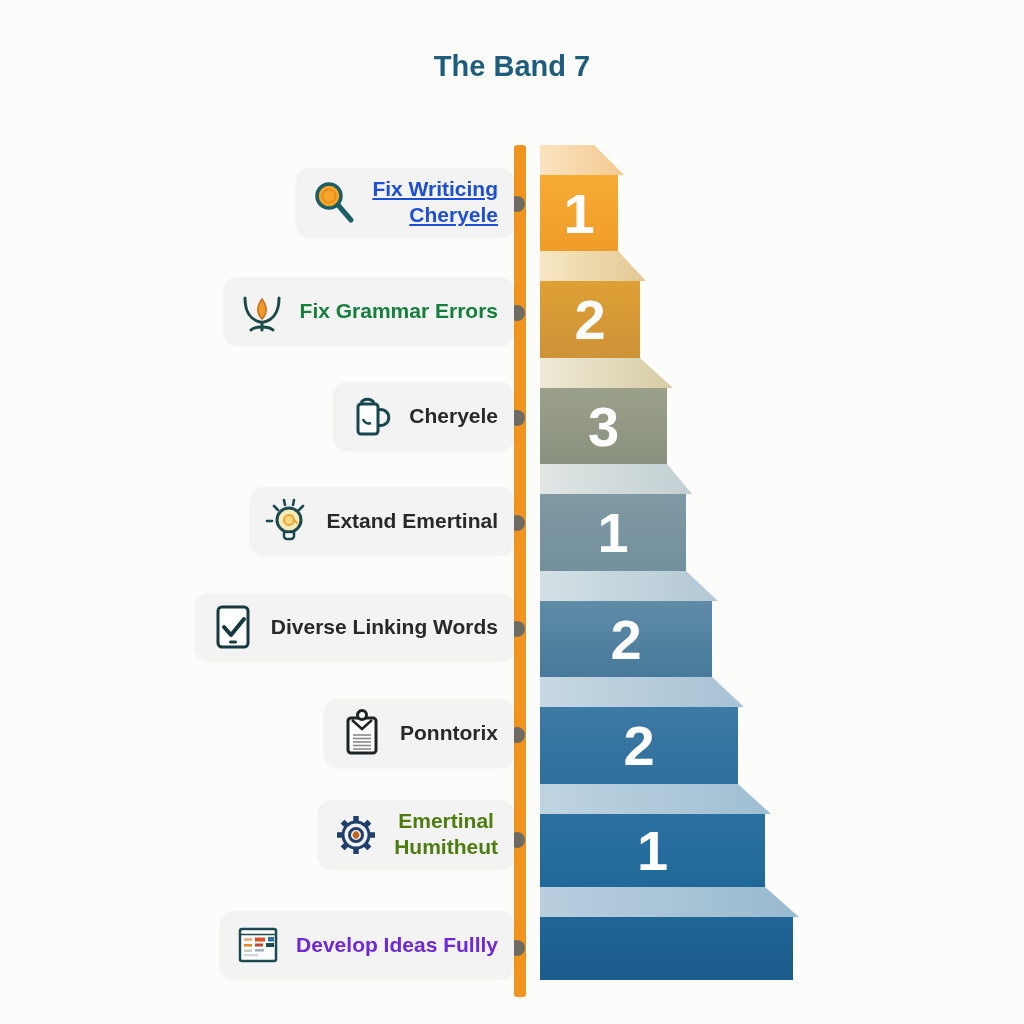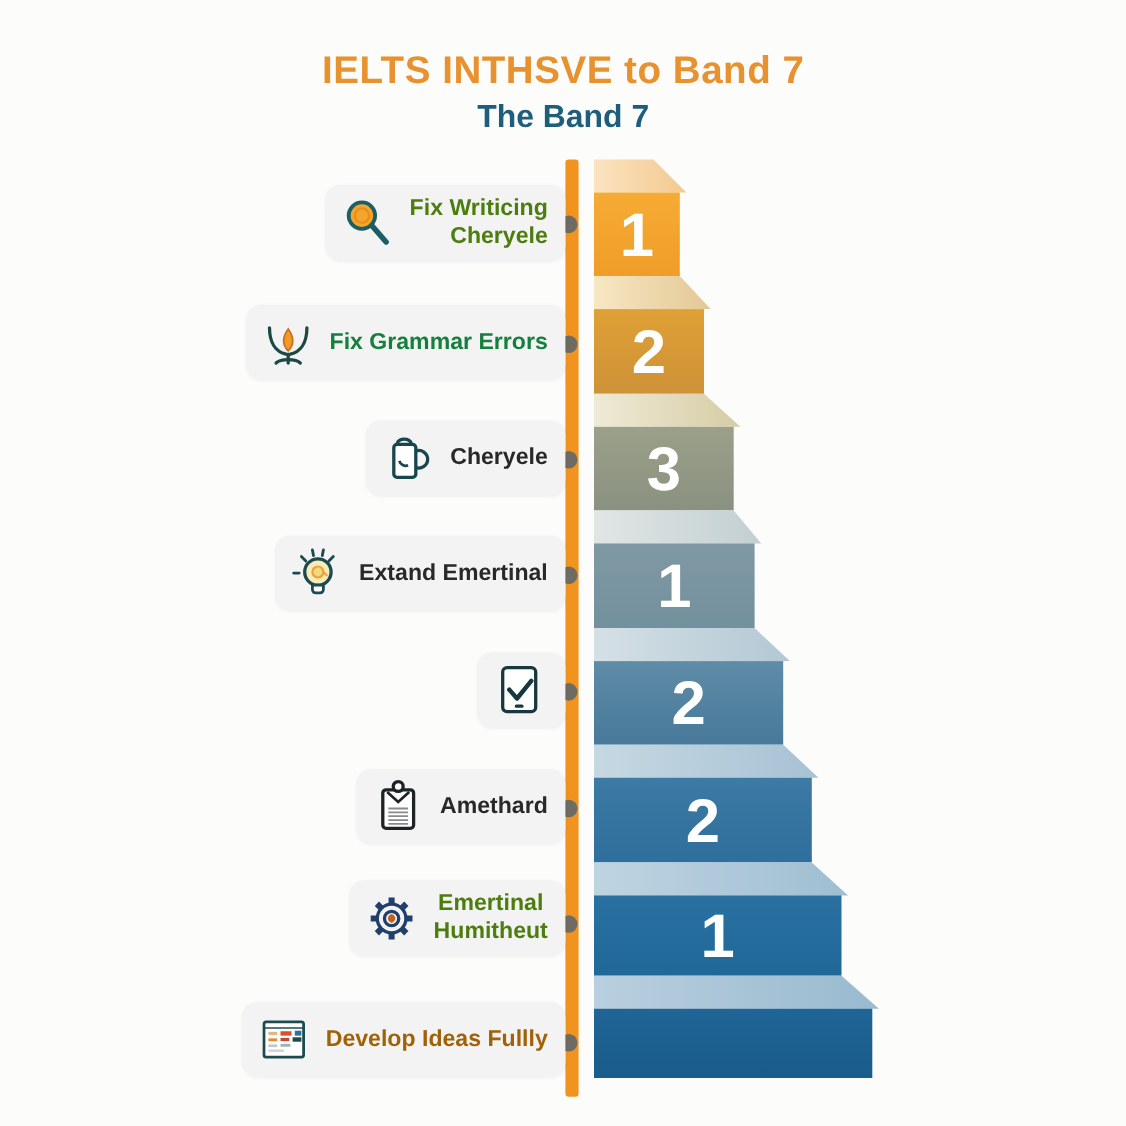--- a/index.html
+++ b/index.html
@@ -27,21 +27,20 @@
     font-size:21px;font-weight:700;color:#292929;line-height:1.25;
     white-space:pre-line;
   }
   .align-right .label-text{text-align:right;}
   .align-center .label-text{text-align:center;}
 </style>
 </head>
 <body>
 
 <div class="title-wrap">
-  <div class="title-line1" style="color: rgb(232, 146, 47);">IELTS INTHSVE to Band 7</div>
   <div class="title-line2" style="color: rgb(30, 94, 124);">The Band 7</div>
 </div>
 
 <svg id="stairs-svg" viewBox="0 0 1024 1024" xmlns="http://www.w3.org/2000/svg">
     <defs>
       <linearGradient id="tg0" x1="0" y1="0" x2="1" y2="0">
         <stop offset="0" stop-color="#FBE3C0"></stop>
         <stop offset="1" stop-color="#F3C98F"></stop>
       </linearGradient>
       <linearGradient id="fg0" x1="0" y1="0" x2="0" y2="1">
@@ -141,21 +140,21 @@
 
 <div class="label-row align-right" style="top:168px;">
   <div class="pill">
     <span class="icon">
       <svg viewBox="0 0 52 52">
         <circle cx="21" cy="20" r="12" fill="#F6A52B" stroke="#1B5E63" stroke-width="3.5"></circle>
         <circle cx="21" cy="20" r="6.5" fill="none" stroke="#E78F1E" stroke-width="2"></circle>
         <line x1="30" y1="29" x2="43" y2="44" stroke="#1B5E63" stroke-width="5" stroke-linecap="round"></line>
       </svg>
     </span>
-    <span class="label-text" style="color: #4d7c0f;">Fix Writicing
+    <span class="label-text" style="color: #1d4ed8; text-decoration: underline;">Fix Writicing
 Cheryele</span>
   </div>
 </div>
 
 <div class="label-row" style="top:277px;">
   <div class="pill">
     <span class="icon">
       <svg viewBox="0 0 52 52" fill="none" stroke="#1B4A46" stroke-width="3" stroke-linecap="round">
         <path d="M9 13 C9 27 15 35 24 37"></path>
         <path d="M43 13 C43 27 37 35 28 37"></path>
@@ -202,40 +201,41 @@
 
 <div class="label-row" style="top:593px;">
   <div class="pill">
     <span class="icon">
       <svg viewBox="0 0 52 52" fill="none" stroke="#17383C">
         <rect x="11" y="6" width="30" height="40" rx="4" fill="#FFFFFF" stroke-width="3"></rect>
         <path d="M17 26 l7 8 l13 -16" stroke-width="4" stroke-linecap="round" stroke-linejoin="round"></path>
         <rect x="22" y="39.5" width="8" height="3" rx="1.5" fill="#17383C" stroke="none"></rect>
       </svg>
     </span>
+    <span class="label-text" style="color: rgb(41, 41, 41);">Diverse Linking Words</span>
   </div>
 </div>
 
 <div class="label-row" style="top:699px;">
   <div class="pill">
     <span class="icon">
       <svg viewBox="0 0 52 52" fill="none" stroke="#1E2424" stroke-width="3">
         <rect x="12" y="11" width="28" height="35" rx="3" fill="#FFFFFF"></rect>
         <path d="M16 13 L26 22 L36 13" stroke-width="2.5"></path>
         <circle cx="26" cy="8" r="4.5" fill="#FFFFFF"></circle>
         <g stroke="#8A8A8A" stroke-width="1.6">
           <line x1="17" y1="28" x2="35" y2="28"></line>
           <line x1="17" y1="31.5" x2="35" y2="31.5"></line>
           <line x1="17" y1="35" x2="35" y2="35"></line>
           <line x1="17" y1="38.5" x2="35" y2="38.5"></line>
           <line x1="17" y1="42" x2="35" y2="42"></line>
         </g>
       </svg>
     </span>
-    <span class="label-text" style="color: rgb(41, 41, 41);">Amethard</span>
+    <span class="label-text" style="color: rgb(41, 41, 41);">Ponntorix</span>
   </div>
 </div>
 
 <div class="label-row align-center" style="top:800px;">
   <div class="pill">
     <span class="icon">
       <svg viewBox="0 0 52 52" fill="none" stroke="#20406B">
         <circle cx="26" cy="27" r="13" stroke-width="3"></circle>
         <circle cx="26" cy="27" r="6.5" stroke-width="3"></circle>
         <g stroke-width="5.5">
@@ -268,15 +268,15 @@
           <rect x="36" y="18" width="6" height="4.5" fill="#2C6FA0"></rect>
           <rect x="12" y="25" width="8" height="2.6" fill="#E0892F"></rect>
           <rect x="23" y="24.5" width="8" height="3" fill="#C24A31"></rect>
           <rect x="34" y="24" width="8" height="4" fill="#1B4A50"></rect>
           <rect x="12" y="30.5" width="8" height="2.4" fill="#BFC6C6"></rect>
           <rect x="23" y="30" width="9" height="2.6" fill="#9FB4B6"></rect>
           <rect x="12" y="35" width="14" height="2.4" fill="#CFD6D6"></rect>
         </g>
       </svg>
     </span>
-    <span class="label-text" style="color: #a16207;">Develop Ideas Fullly</span>
+    <span class="label-text" style="color: #6d28d9;">Develop Ideas Fullly</span>
   </div>
 </div>
 
 </body></html>

